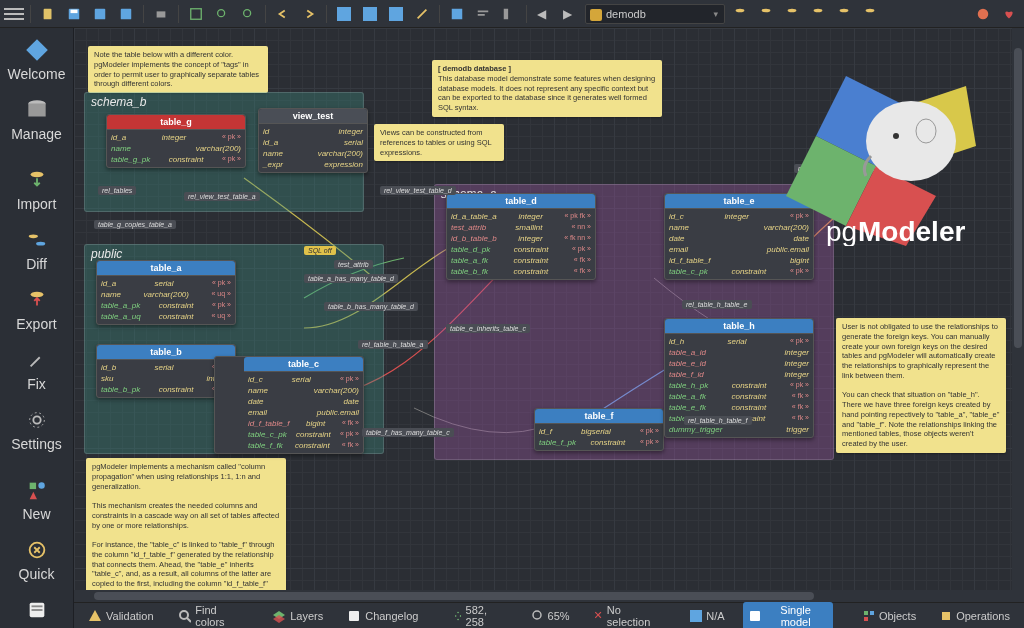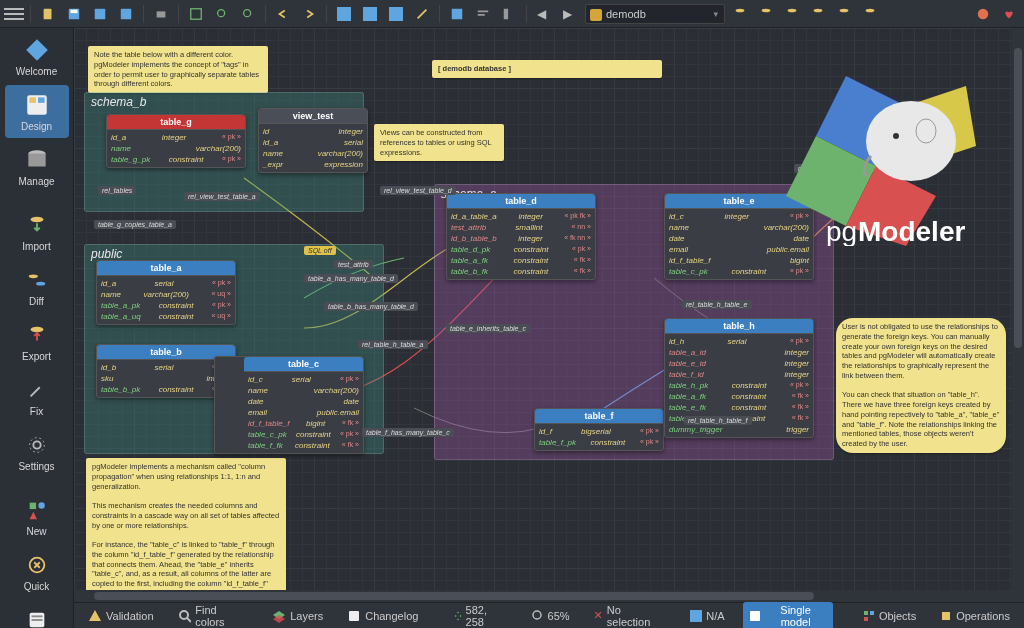--- a/index.html
+++ b/index.html
@@ -15,21 +15,21 @@
   .toolbar-sep { width: 1px; height: 18px; background: #444; margin: 0 2px; }
   .db-select { background: #22252b; border: 1px solid #444; color: #ccc; font-size: 11px; padding: 2px 18px 2px 20px; border-radius: 2px; height: 20px; display: flex; align-items: center; position: relative; min-width: 140px; }
   .db-select::before { content: ""; position: absolute; left: 4px; top: 4px; width: 12px; height: 12px; background: #d4a63a; border-radius: 2px; }
   .db-select::after { content: "▾"; position: absolute; right: 6px; font-size: 9px; color: #888; }
 
   
   .sidebar { width: 74px; background: #2b2f36; border-right: 1px solid #1d1f24; padding-top: 30px; display: flex; flex-direction: column; align-items: center; gap: 2px; z-index: 10; }
   .side-item { width: 64px; display: flex; flex-direction: column; align-items: center; padding: 6px 2px; border-radius: 4px; cursor: pointer; gap: 2px; }
   .side-item.active { background: #3c6ea0; }
   .side-item .icon { width: 28px; height: 28px; display: flex; align-items: center; justify-content: center; }
-  .side-item .label { font-size: 10px; color: #d8d8d8; text-align: center; }
+  .side-item .label { font-size: 14px; color: #d8d8d8; text-align: center; }
   .side-sep { width: 50px; height: 1px; background: #3a3e46; margin: 4px 0; }
 
   
   .canvas-wrap { flex: 1; position: relative; margin-top: 28px; overflow: hidden; background: #2b2e34; }
   .canvas { position: absolute; inset: 0; background-color: #2b2e34;
     background-image:
       linear-gradient(#363a41 1px, transparent 1px),
       linear-gradient(90deg, #363a41 1px, transparent 1px),
       linear-gradient(#32353b 1px, transparent 1px),
       linear-gradient(90deg, #32353b 1px, transparent 1px);
@@ -241,30 +241,20 @@
 
   <div class="sidebar">
     <div class="side-item">
       <div class="icon">
           <svg viewBox="0 0 24 24" width="26" height="26">
             <polygon points="12,2 22,12 12,22 2,12" fill="#5fa5e0"></polygon>
           </svg>
         </div>
       <div class="label">Welcome</div>
     </div>
-    <div class="side-item active">
-      <div class="icon">
-          <svg viewBox="0 0 24 24" width="26" height="26">
-            <rect x="3" y="3" width="18" height="18" fill="#eee" rx="2"></rect>
-            <rect x="5" y="5" width="6" height="5" fill="#e6c268"></rect>
-            <rect x="13" y="5" width="6" height="5" fill="#5fa5e0"></rect>
-          </svg>
-        </div>
-      <div class="label">Design</div>
-    </div>
     <div class="side-item">
       <div class="icon">
           <svg viewBox="0 0 24 24" width="26" height="26">
             <ellipse cx="12" cy="6" rx="8" ry="3" fill="#bbb"></ellipse>
             <rect x="4" y="6" width="16" height="12" fill="#999"></rect>
           </svg>
         </div>
       <div class="label">Manage</div>
     </div>
     <div class="side-sep"></div>
@@ -356,23 +346,24 @@
       <path d="M340 380 Q 420 420 480 395" stroke="#777" fill="none" stroke-width="1"></path>
       <path d="M500 400 Q 560 360 610 330" stroke="#5fa5e0" fill="none" stroke-width="1.2"></path>
       <path d="M580 250 Q 640 300 690 320" stroke="#777" fill="none" stroke-width="1"></path>
       <path d="M720 230 C 760 180 820 160 730 160" stroke="#d89040" fill="none" stroke-width="1.2"></path>
       <path d="M590 400 Q 640 370 680 360" stroke="#5fa5e0" fill="none" stroke-width="1.2"></path>
     </svg>
 
     <div class="note" style="left:14px; top:18px; width:180px;">Note the table below with a different color. pgModeler implements the concept of "tags" in order to permit user to graphically separate tables through different colors.</div>
     <div class="note" style="left:358px; top:32px; width:230px;">
       <div style="font-weight:bold;">[ demodb database ]</div>
+      <div>This database model demonstrate some features when designing database models. It does not represent any specific context but can be exported to the database since it generates well formed SQL syntax.</div>
     </div>
     <div class="note" style="left:300px; top:96px; width:130px;">Views can be constructed from references to tables or using SQL expressions.</div>
-    <div class="note" style="left:762px; top:290px; width:170px; white-space:pre-line;border-radius:17px;">User is not obligated to use the relationships to generate the foreign keys. You can manually create your own foreign keys on the desired tables and pgModeler will automatically create the relationships to graphically represent the link between them.
+    <div class="note" style="left:762px; top:290px; width:170px; white-space:pre-line;">User is not obligated to use the relationships to generate the foreign keys. You can manually create your own foreign keys on the desired tables and pgModeler will automatically create the relationships to graphically represent the link between them.
 
 You can check that situation on "table_h". There we have three foreign keys created by hand pointing repectively to "table_a", "table_e" and "table_f". Note the relationships linking the mentioned tables, those objects weren't created by the user.</div>
     <div class="note" style="left:12px; top:430px; width:200px; white-space:pre-line;">pgModeler implements a mechanism called "column propagation" when using relationships 1:1, 1:n and generalization.
 
 This mechanism creates the needed columns and constraints in a cascade way on all set of tables affected by one or more relationships.
 
 For instance, the "table_c" is linked to "table_f" through the column "id_f_table_f" generated by the relationship that connects them. Ahead, the "table_e" inherits "table_c", and, as a result, all columns of the latter are copied to the first, including the column "id_f_table_f" product of another relationship.</div>
 
     <div class="schema-box schema-b" style="left:10px; top:64px; width:280px; height:120px;">
       <div class="schema-label">schema_b</div>

